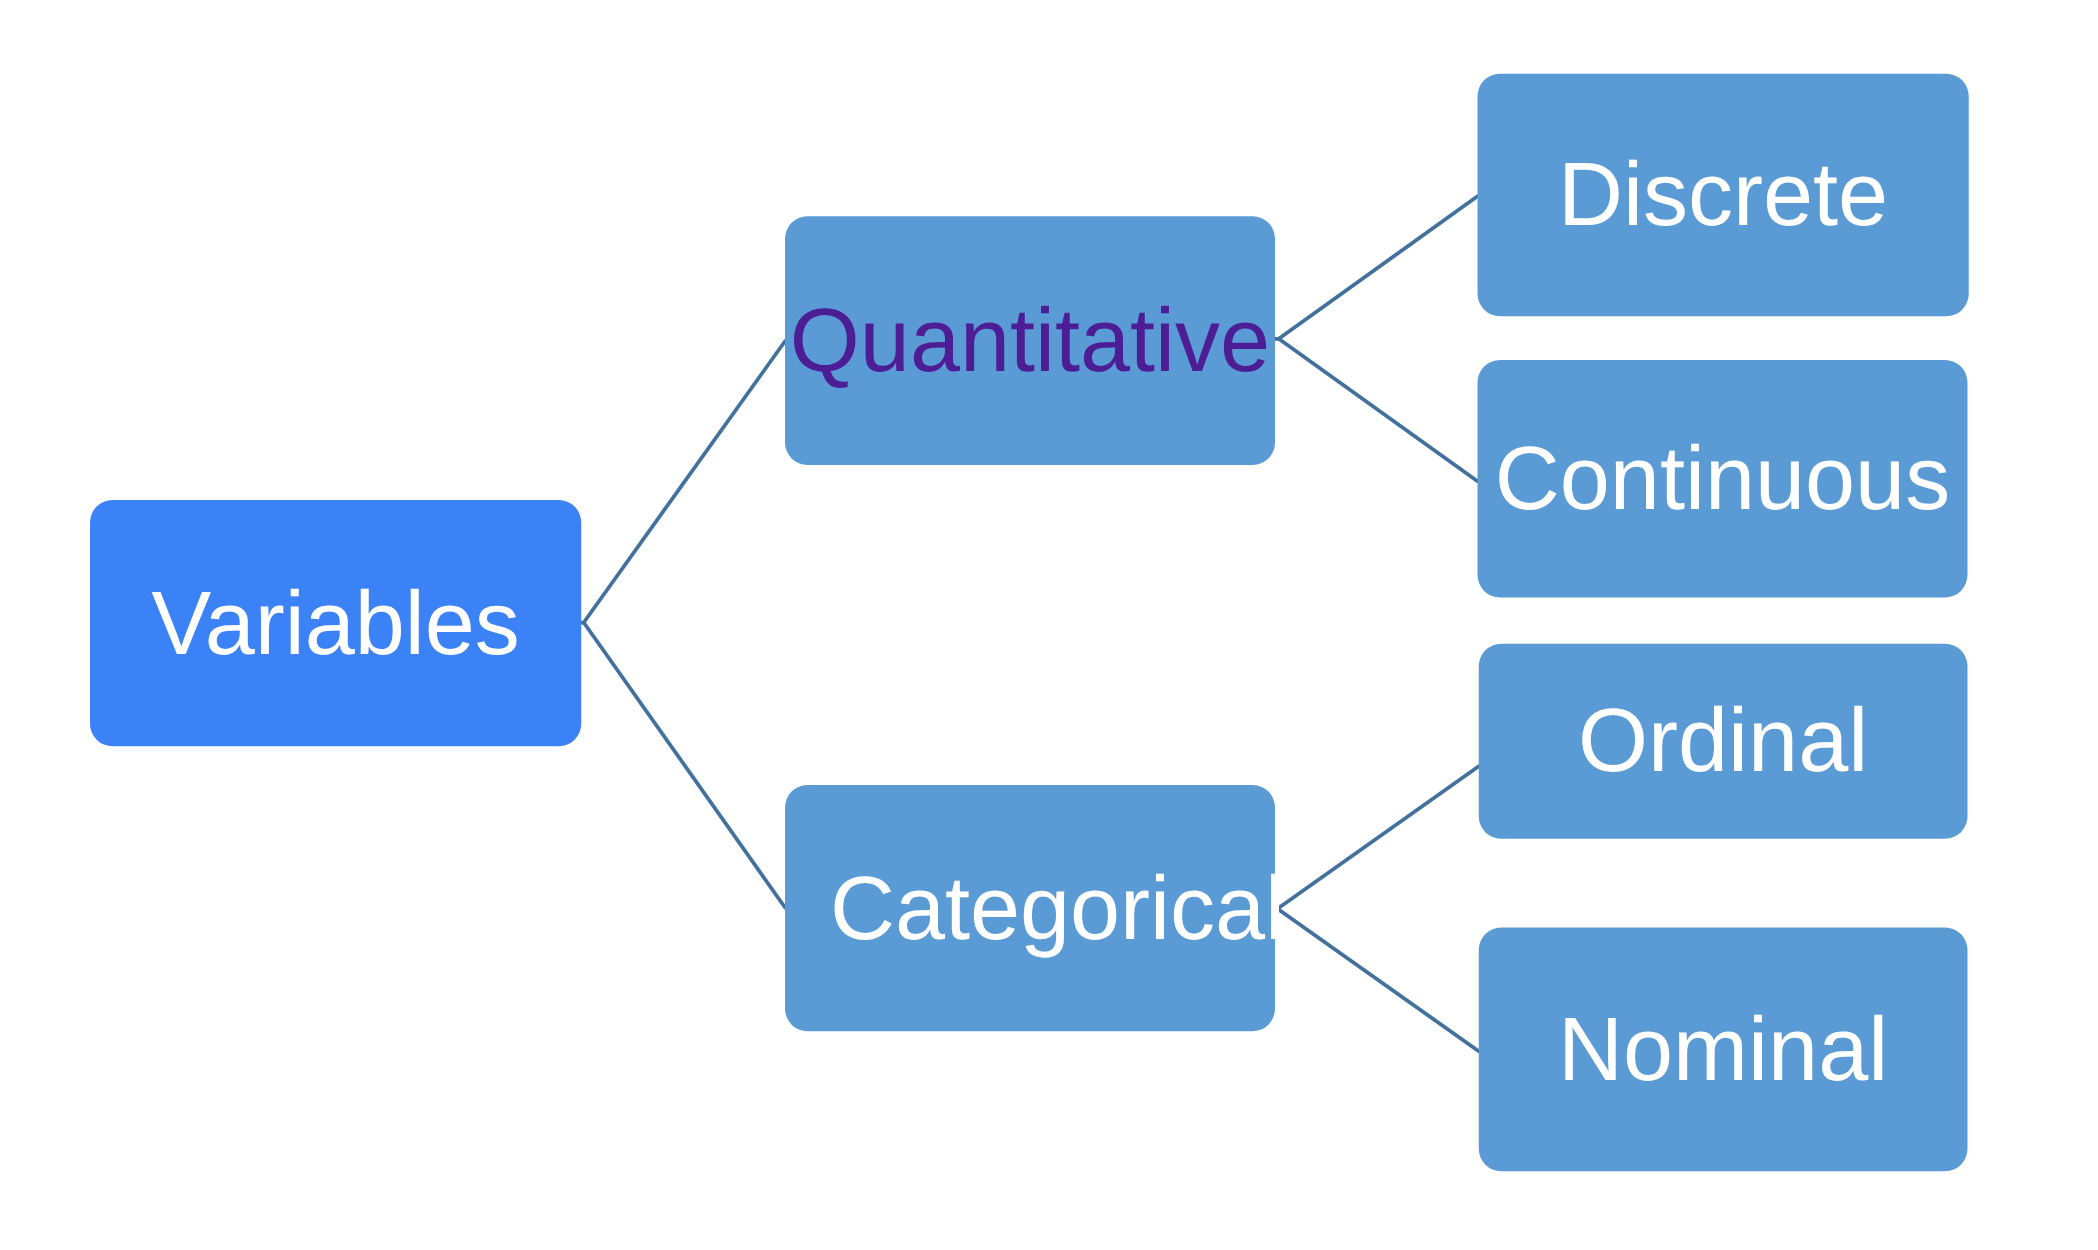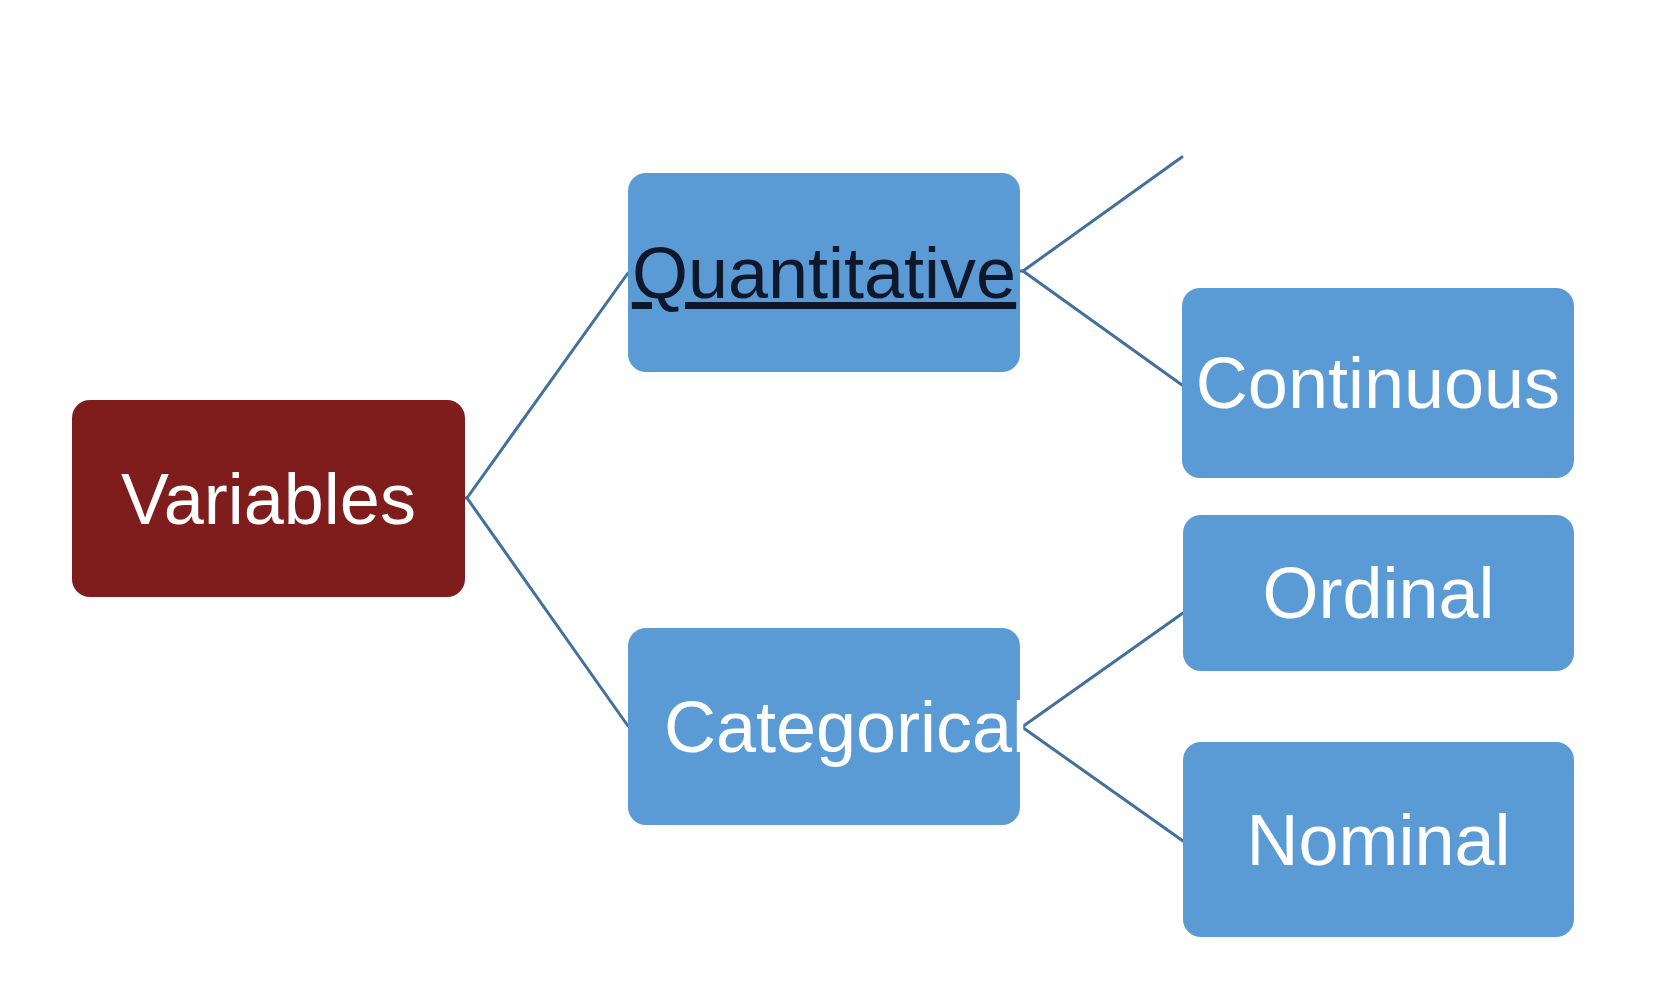--- a/index.html
+++ b/index.html
@@ -77,32 +77,35 @@
       <polyline points="1023,271 1182,385"></polyline>
 
       <line x1="1020" y1="727" x2="1022" y2="727"></line>
 
       <polyline points="1022,727 1183,613"></polyline>
 
       <polyline points="1022,727 1183,841"></polyline>
     </g>
   </svg>
 
-  <div class="node n-variables" style="background: #7f1d1d;">
+  <div class="node n-variables" style="background: #3b82f6;">
     <span class="node-label" style="color: rgb(255, 255, 255);">Variables</span>
   </div>
 
   <div class="node n-quantitative" style="background: rgb(91, 155, 213);">
-    <span class="node-label" style="color: #0f172a; text-decoration: underline;">Quantitative</span>
+    <span class="node-label" style="color: #4c1d95;">Quantitative</span>
   </div>
 
   <div class="node n-categorical" style="background: rgb(91, 155, 213); padding-left: 44px;">
     <span class="node-label" style="color: rgb(255, 255, 255);">Categorical</span>
   </div>
 
+  <div class="node n-discrete" style="background: rgb(91, 155, 213);">
+    <span class="node-label" style="color: rgb(255, 255, 255);">Discrete</span>
+  </div>
 
   <div class="node n-continuous" style="background: rgb(91, 155, 213);">
     <span class="node-label" style="color: rgb(255, 255, 255); text-align: center;">Continuous</span>
   </div>
 
   <div class="node n-ordinal" style="background: rgb(91, 155, 213);">
     <span class="node-label" style="color: rgb(255, 255, 255);">Ordinal</span>
   </div>
 
   <div class="node n-nominal" style="background: rgb(91, 155, 213);">

